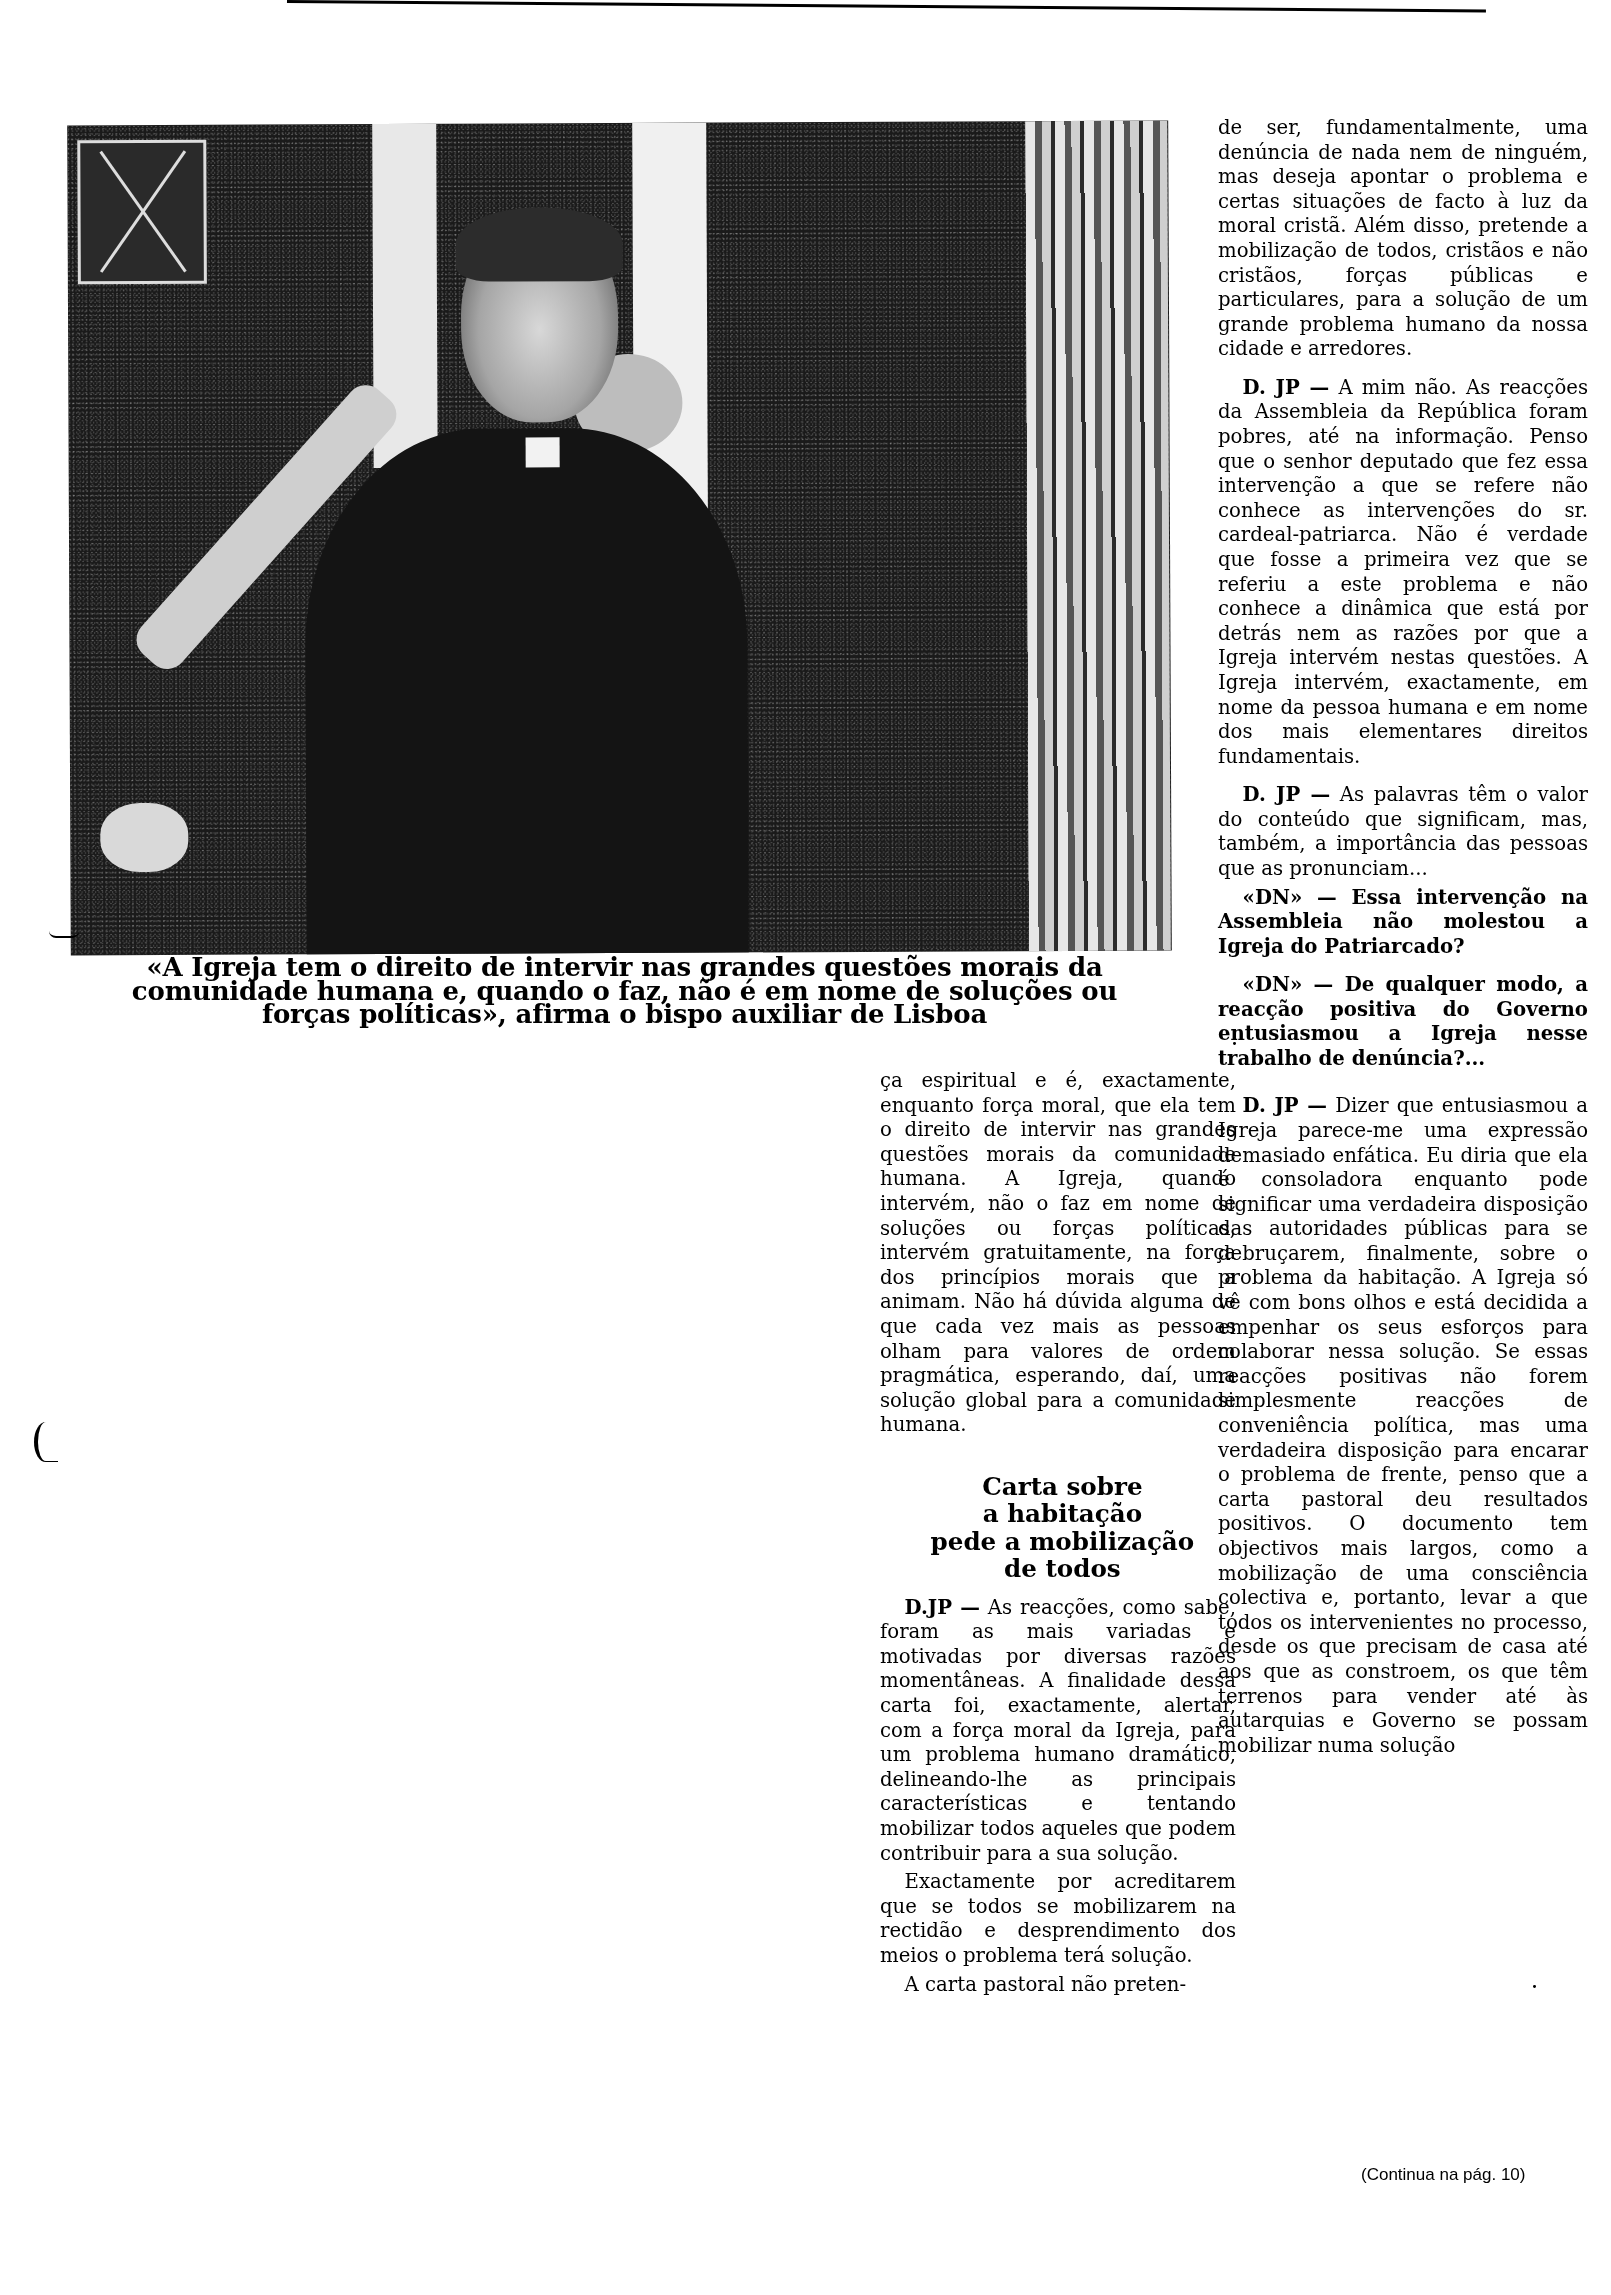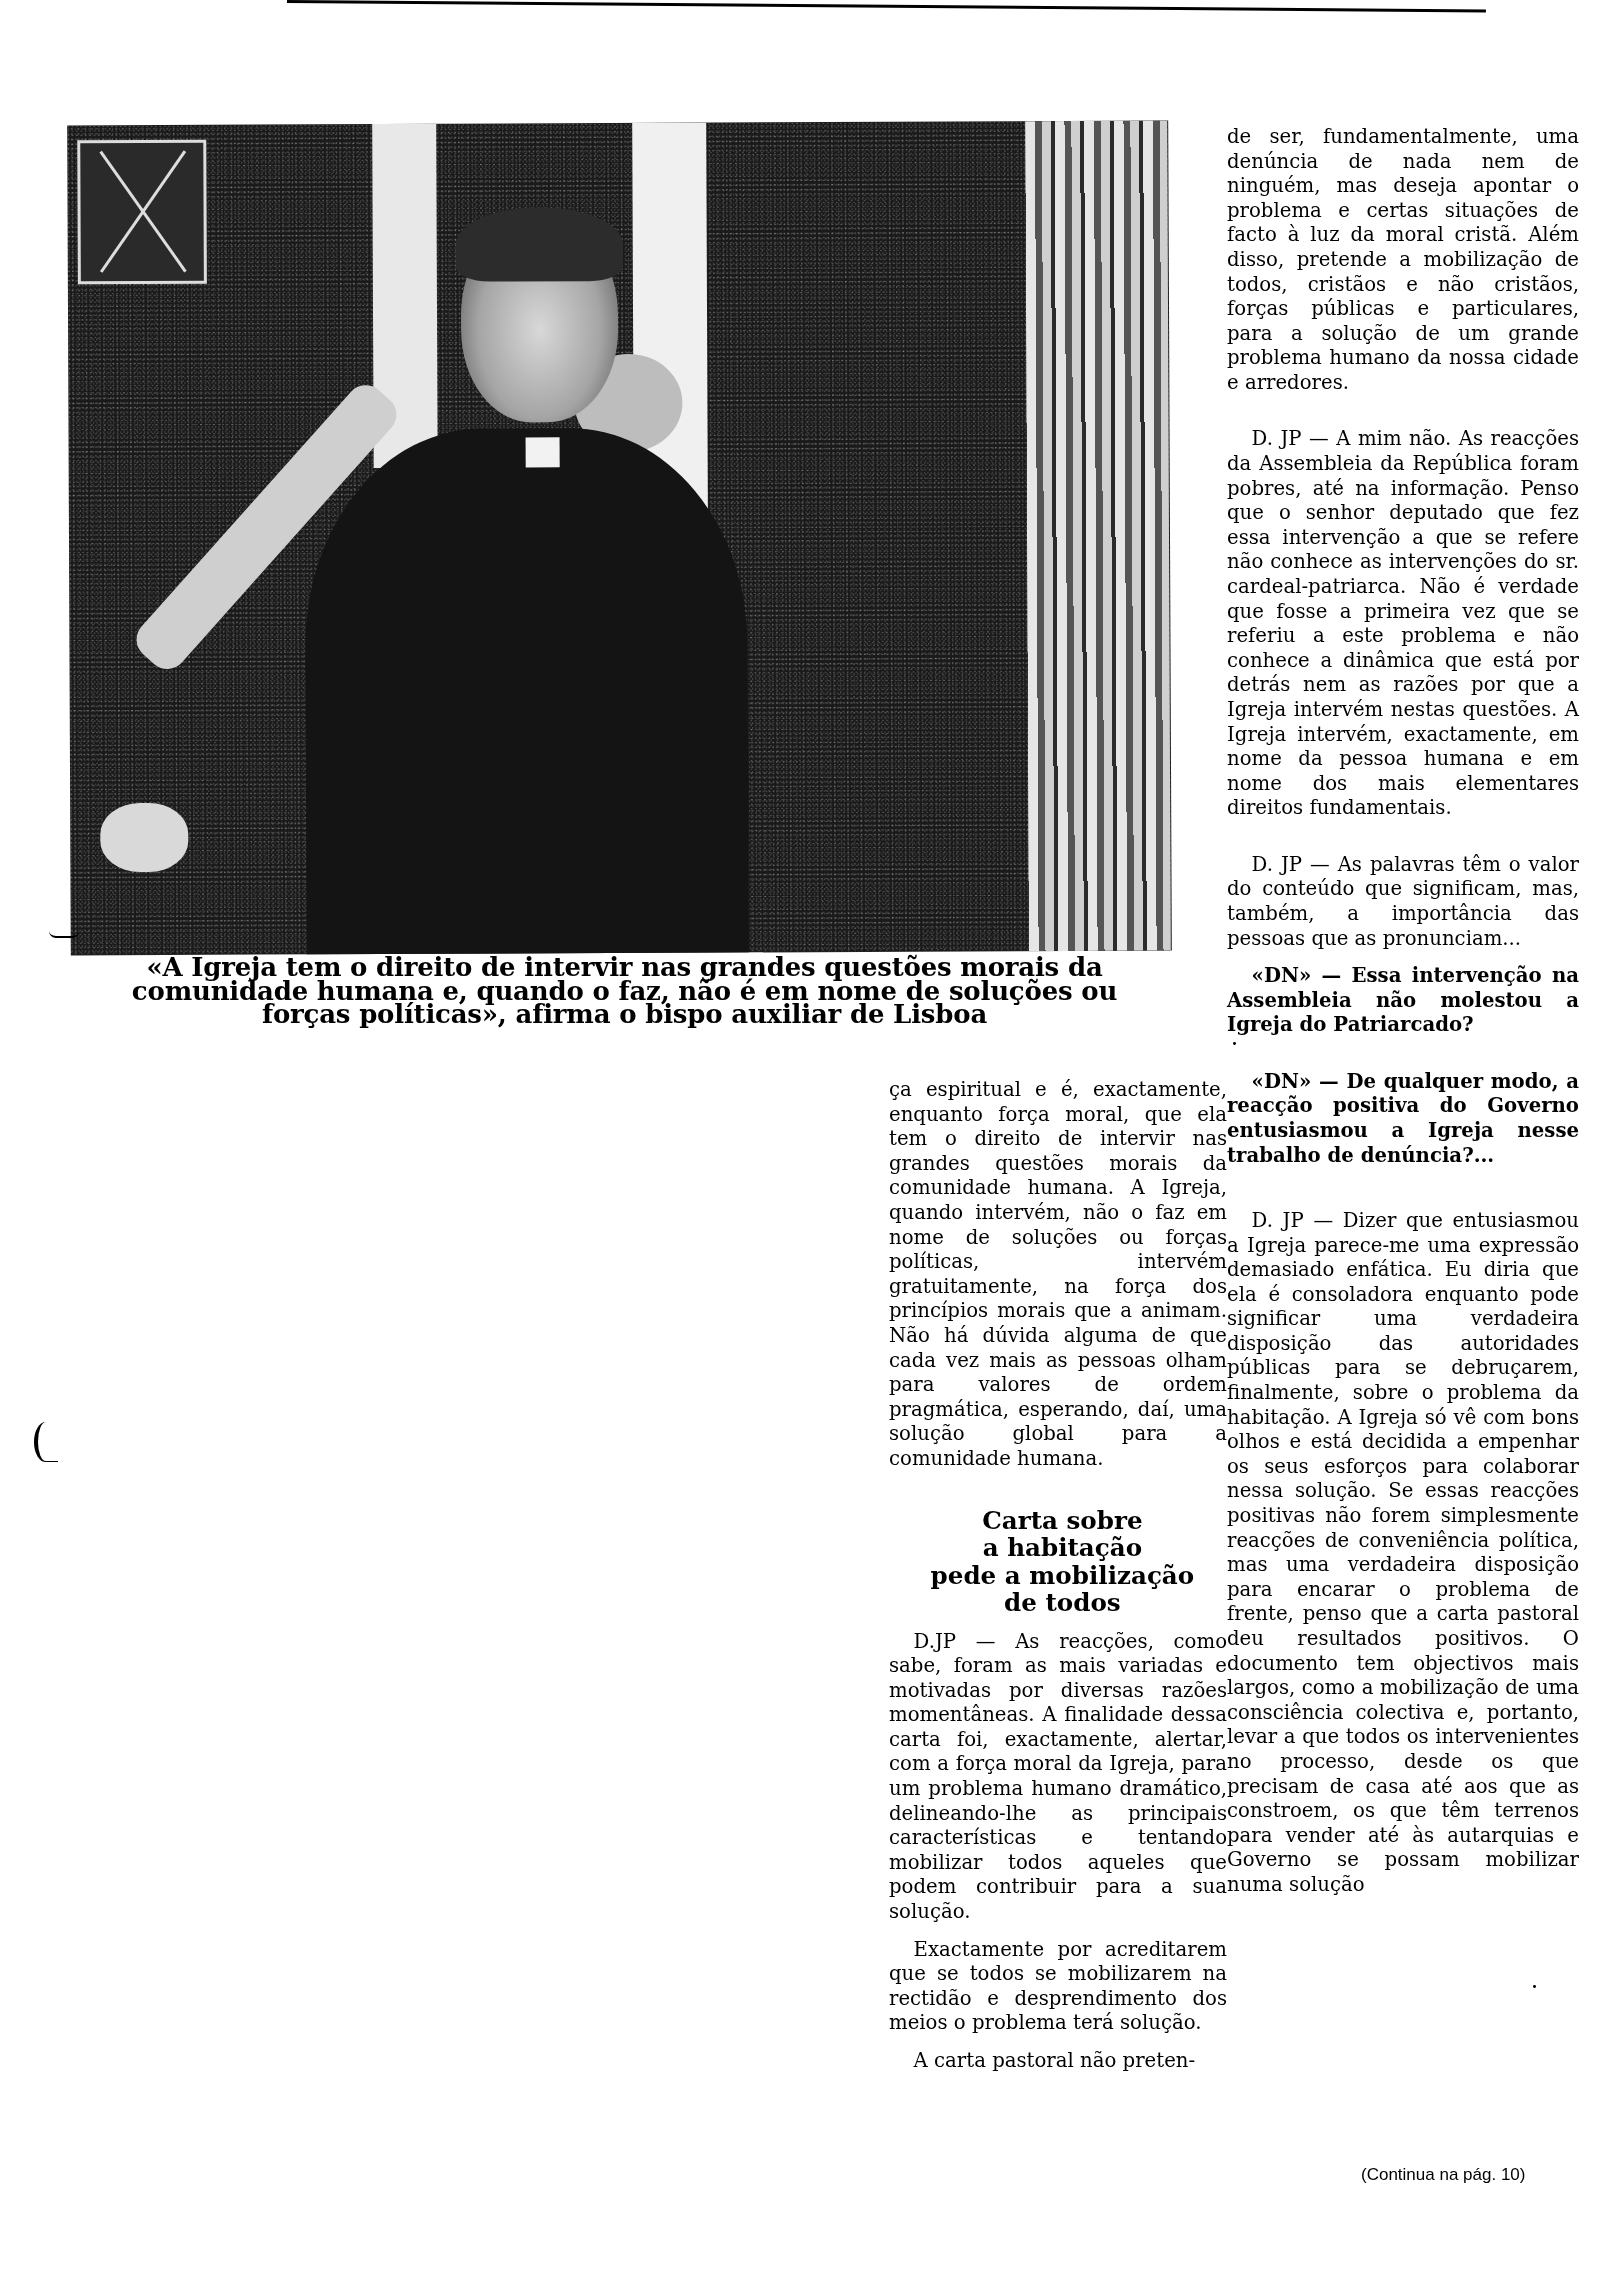--- a/index.html
+++ b/index.html
@@ -114,24 +114,24 @@
     letter-spacing: -0.2px;
   }
 
   .col {
     position: absolute;
     font-family: "DejaVu Serif", "Liberation Serif", serif;
     font-size: 19.7px;
     line-height: 24.6px;
     text-align: justify;
   }
-  .col p { margin: 13px; }
+  .col p { margin: 4px; }
   .col p.indent { text-indent: 24.6px; }
   .col .q { font-weight: bold; }
-  .col .spk { font-weight: normal; }
+  .col .spk { font-weight: bold; }
 
   .col-mid {
     left: 876px;
     top: 1065px;
     width: 364px;
   }
   .col-right {
     left: 1214px;
     top: 112px;
     width: 378px;

